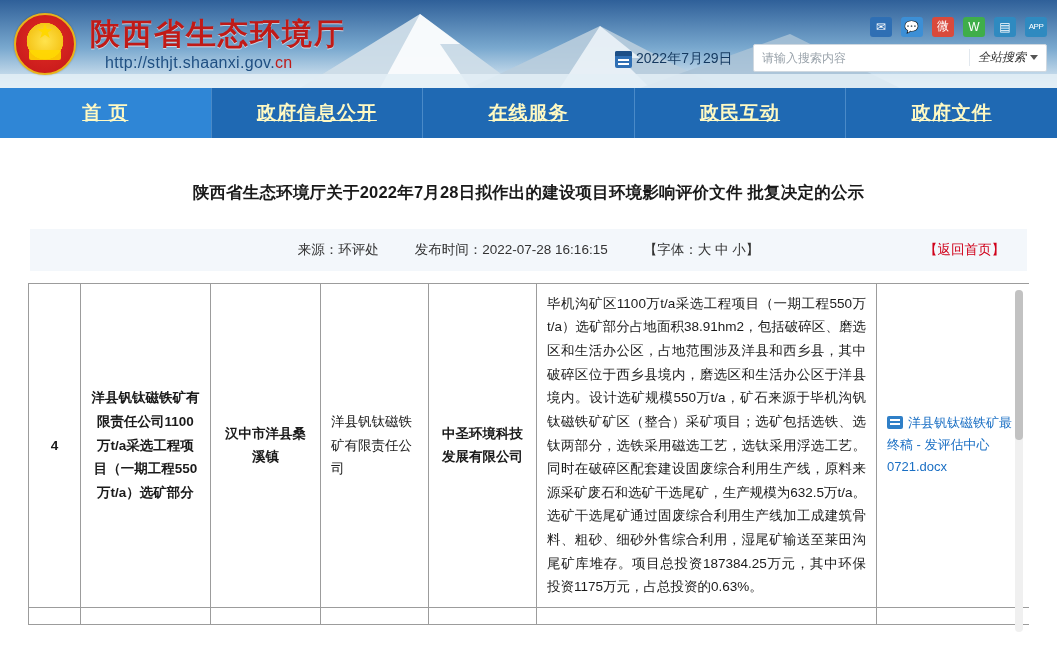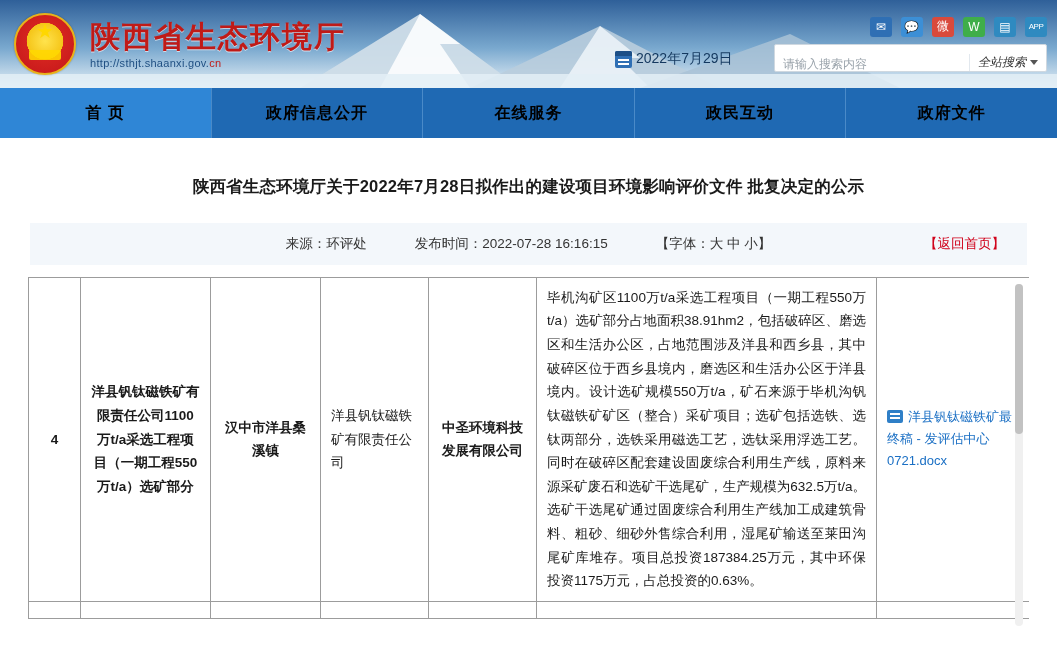--- a/index.html
+++ b/index.html
@@ -61,23 +61,24 @@
     font-family: "DejaVu Serif", "Liberation Serif", serif;
     font-size: 30px;
     font-weight: bold;
     color: #c01a17;
     letter-spacing: 2px;
     text-shadow: 0 1px 0 rgba(255,255,255,.6);
     line-height: 1.1;
   }
   .site-url {
     margin-top: 4px;
-    font-size: 11px;
+    font-size: 16px;
     color: #1f4f82;
     letter-spacing: .3px;
+    margin-left: 15px;
   }
   .site-url .cn { color: #c01a17; }
 
   .header-right {
     position: absolute;
     right: 10px;
     top: 0;
     height: 88px;
     display: flex;
     flex-direction: column;
@@ -100,26 +101,26 @@
   }
   .hicon.mail { background: #2f6fb4; }
   .hicon.chat { background: #3c8fd6; }
   .hicon.weibo { background: #d94a3c; }
   .hicon.wechat { background: #3fae4a; }
   .hicon.doc { background: #2f8ac0; }
   .hicon.app { background: #2f8ac0; font-size: 8px; letter-spacing: -.5px; }
 
   .searchbar {
     display: flex;
-    align-items: flex-end;
+    align-items: center;
     height: 28px;
     background: #fff;
     border: 1px solid #cfd8e0;
     border-radius: 2px;
-    width: 273px;
+    width: 294px;
   }
   .searchbar input {
     border: 0;
     outline: 0;
     flex: 1;
     padding: 0 8px;
     font-size: 12px;
     color: #333;
     font-family: "Liberation Sans", sans-serif;
     background: transparent;
@@ -176,52 +177,53 @@
     height: 50px;
     background: #1f69b3;
     display: flex;
     align-items: stretch;
   }
   .nav-item {
     flex: 1;
     display: flex;
     align-items: center;
     justify-content: center;
-    color: #000000;
-    font-size: 16px;
+    color: #fef9c3;
+    font-size: 19px;
     font-weight: bold;
     letter-spacing: 1px;
     border-right: 1px solid #4a8ac8;
     cursor: pointer;
+    text-decoration: underline;
   }
   .nav-item:last-child { border-right: 0; }
   .nav-item.active { background: #2f86d6; }
 
   
   .content {
-    padding: 0 28px;
+    padding: 6px 28px;
     position: relative;
     height: 510px;
   }
   .article-title {
     text-align: center;
     font-size: 16.5px;
     font-weight: bold;
     color: #1a1a1a;
     padding: 36px 40px 24px;
     line-height: 1.5;
     letter-spacing: .2px;
   }
   .meta-bar {
     background: #f3f7fb;
     height: 42px;
     display: flex;
     align-items: center;
     justify-content: center;
-    gap: 48px;
+    gap: 36px;
     font-size: 13.5px;
     color: #333;
     position: relative;
     margin: 0 2px;
   }
   .meta-bar .label { color: #333; }
   .meta-bar .fontsize { white-space: nowrap; }
   .meta-bar .fontsize a { color: #333; text-decoration: none; cursor: pointer; }
   .back-home {
     position: absolute;

